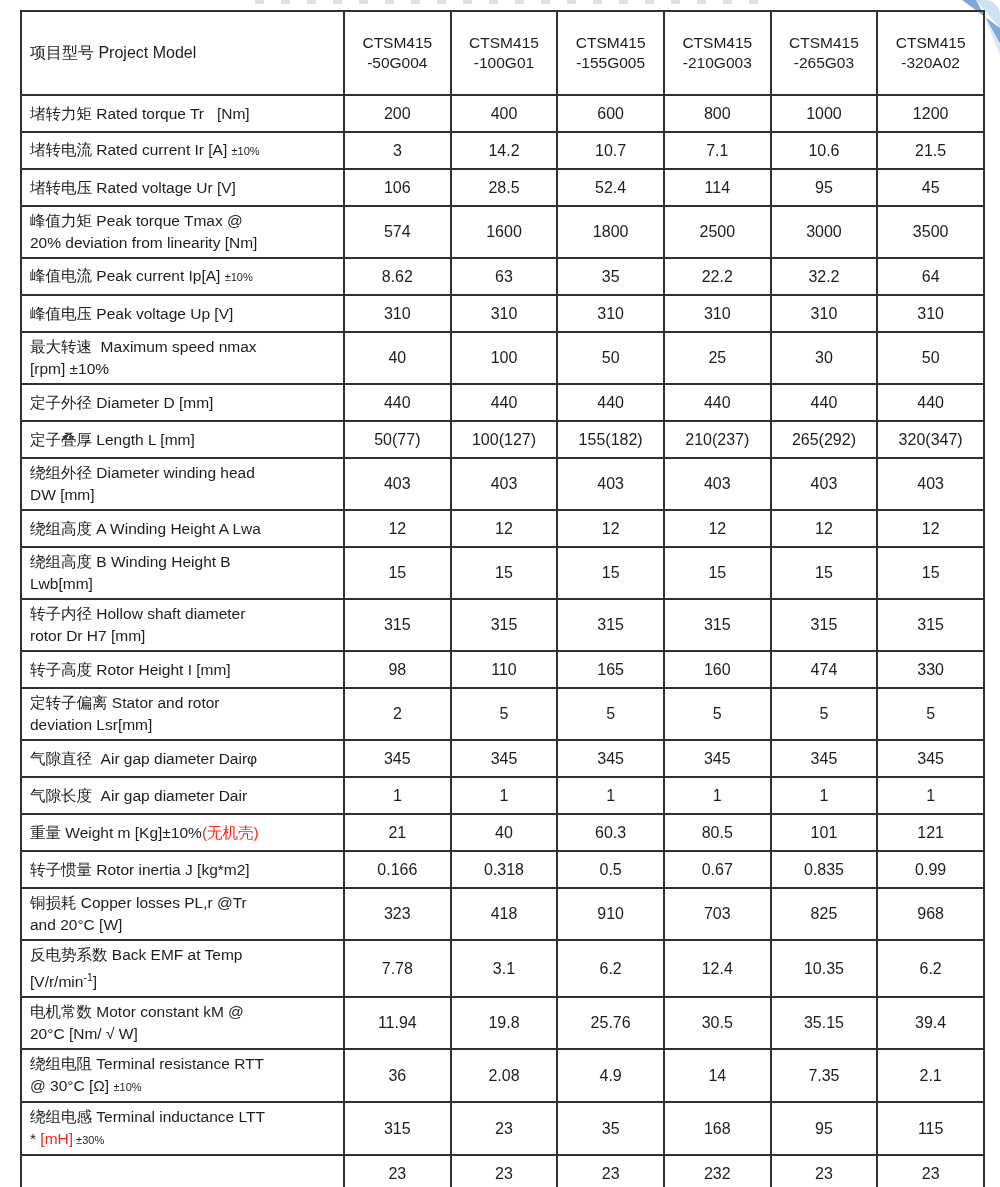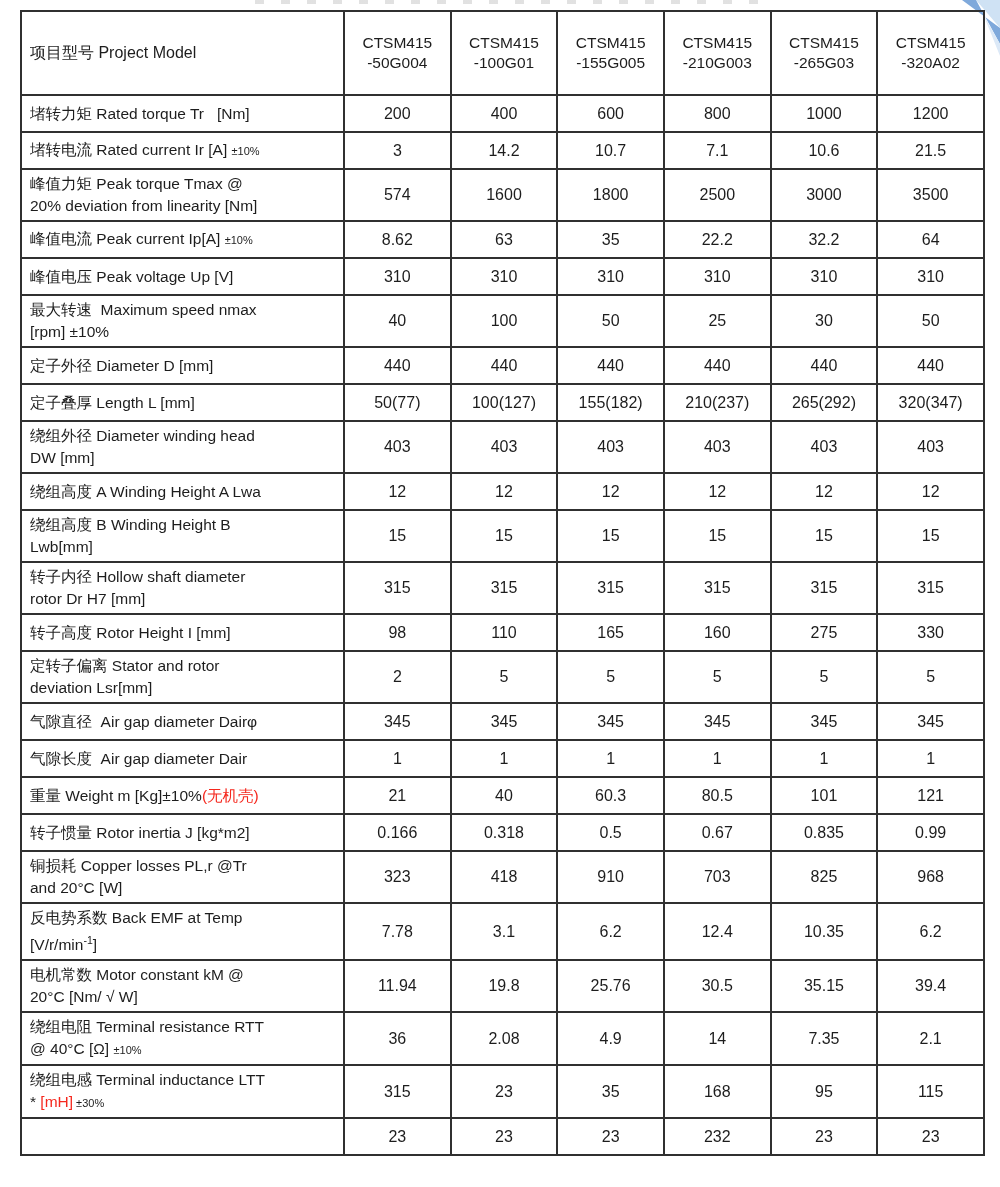--- a/index.html
+++ b/index.html
@@ -11,20 +11,21 @@
     --corner-tail:#dce9f7;
   }
   html,body{margin:0;padding:0;}
   .page{
     position:relative;
     width:1000px;height:1187px;
     background:#ffffff;
     overflow:hidden;
     font-family:"Liberation Sans", sans-serif;
     color:var(--text);
+    border-radius:15px;
   }
   
   .top-remnant{
     position:absolute;top:0;left:255px;width:505px;height:4px;
     background:repeating-linear-gradient(90deg,#c9c9c9 0 9px,transparent 9px 26px);
     opacity:.55;
   }
   
   .corner{position:absolute;top:0;right:0;width:60px;height:60px;}
   table.spec{
@@ -119,20 +120,29 @@
         <tr>
           <td class="label-cell"><span>堵转电流 Rated current Ir [A] </span><span class="seg-small">±10%</span></td>
           <td class="value-cell">3</td>
           <td class="value-cell">14.2</td>
           <td class="value-cell">10.7</td>
           <td class="value-cell">7.1</td>
           <td class="value-cell">10.6</td>
           <td class="value-cell">21.5</td>
         </tr>
         <tr>
+          <td class="label-cell"><span>堵转电压 Rated voltage Ur [V]</span></td>
+          <td class="value-cell">106</td>
+          <td class="value-cell">28.5</td>
+          <td class="value-cell">52.4</td>
+          <td class="value-cell">114</td>
+          <td class="value-cell">95</td>
+          <td class="value-cell">45</td>
+        </tr>
+        <tr>
           <td class="label-cell"><span>峰值力矩 Peak torque Tmax @
 20% deviation from linearity [Nm]</span></td>
           <td class="value-cell">574</td>
           <td class="value-cell">1600</td>
           <td class="value-cell">1800</td>
           <td class="value-cell">2500</td>
           <td class="value-cell">3000</td>
           <td class="value-cell">3500</td>
         </tr>
         <tr>
@@ -219,21 +229,21 @@
           <td class="value-cell">315</td>
           <td class="value-cell">315</td>
           <td class="value-cell">315</td>
         </tr>
         <tr>
           <td class="label-cell"><span>转子高度 Rotor Height I [mm]</span></td>
           <td class="value-cell">98</td>
           <td class="value-cell">110</td>
           <td class="value-cell">165</td>
           <td class="value-cell">160</td>
-          <td class="value-cell">275</td>
+          <td class="value-cell">474</td>
           <td class="value-cell">330</td>
         </tr>
         <tr>
           <td class="label-cell"><span>定转子偏离 Stator and rotor
 deviation Lsr[mm]</span></td>
           <td class="value-cell">2</td>
           <td class="value-cell">5</td>
           <td class="value-cell">5</td>
           <td class="value-cell">5</td>
           <td class="value-cell">5</td>
@@ -300,21 +310,21 @@
 20°C [Nm/ √ W]</span></td>
           <td class="value-cell">11.94</td>
           <td class="value-cell">19.8</td>
           <td class="value-cell">25.76</td>
           <td class="value-cell">30.5</td>
           <td class="value-cell">35.15</td>
           <td class="value-cell">39.4</td>
         </tr>
         <tr>
           <td class="label-cell"><span>绕组电阻 Terminal resistance RTT
-@ 40°C [Ω] </span><span class="seg-small">±10%</span></td>
+@ 30°C [Ω] </span><span class="seg-small">±10%</span></td>
           <td class="value-cell">36</td>
           <td class="value-cell">2.08</td>
           <td class="value-cell">4.9</td>
           <td class="value-cell">14</td>
           <td class="value-cell">7.35</td>
           <td class="value-cell">2.1</td>
         </tr>
         <tr>
           <td class="label-cell"><span>绕组电感 Terminal inductance LTT
 * </span><span class="seg-red">[mH]</span><span class="seg-small"> ±30%</span></td>

